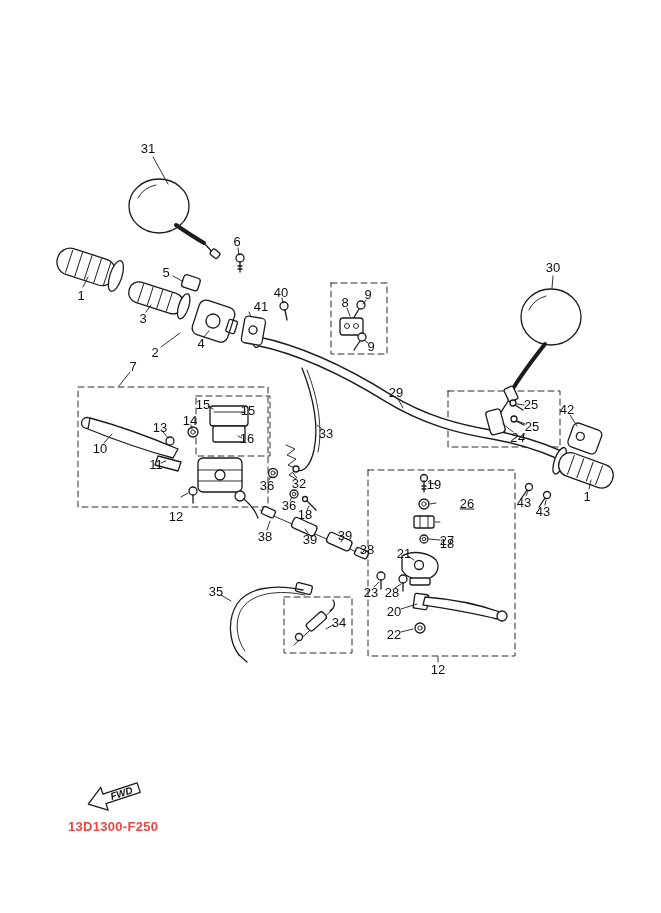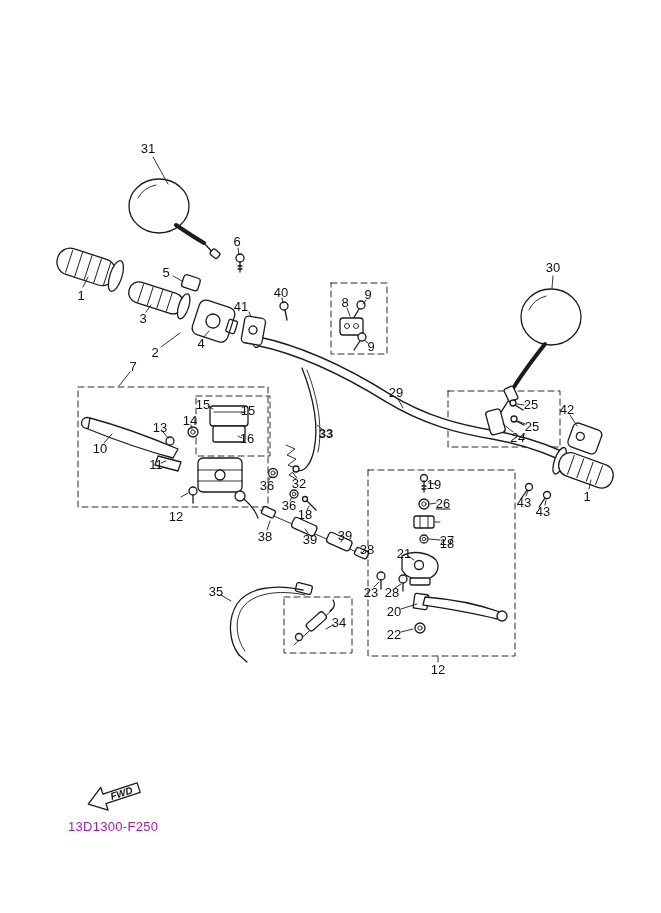--- a/index.html
+++ b/index.html
@@ -11,21 +11,21 @@
   #art .fill-w{fill:#ffffff;}
   #art .thin{stroke-width:0.9;}
   #art .stem{stroke-width:4;}
   #art .bar-outer{stroke-width:10;}
   #art .bar-inner{stroke:#ffffff;stroke-width:7.2;}
   #art .dashed-box{stroke:#2c2c2c;stroke-width:1;stroke-dasharray:6 4;fill:none;}
   #leaders line{stroke:#1b1b1b;stroke-width:0.9;}
   .fwd-text{fill:#101010;stroke:none !important;font:italic 700 10px "Liberation Sans",sans-serif;}
   .part-label{position:absolute;transform:translate(-50%,-50%);font-size:13px;color:#101010;
               line-height:1;white-space:nowrap;user-select:none;}
-  .code{position:absolute;left:68px;top:819px;font-size:13px;color:#a21caf;letter-spacing:.3px;}
+  .code{position:absolute;left:68px;top:819px;font-size:13px;color:#ef4444;letter-spacing:.3px;font-weight:bold;}
 </style>
 </head>
 <body>
 
 <div class="canvas">
 
   <svg id="art" width="661" height="913" viewBox="0 0 661 913">
 
     <g id="boxes">
         <rect x="78" y="387" width="190" height="120" class="dashed-box"></rect>
@@ -266,46 +266,46 @@
 
   <div id="labels">
       <div class="part-label" style="left: 148px; top: 148px;">31</div>
       <div class="part-label" style="left: 237px; top: 241px;">6</div>
       <div class="part-label" style="left: 553px; top: 267px;">30</div>
       <div class="part-label" style="left: 81px; top: 295px;">1</div>
       <div class="part-label" style="left: 143px; top: 318px;">3</div>
       <div class="part-label" style="left: 166px; top: 272px;">5</div>
       <div class="part-label" style="left: 155px; top: 352px;">2</div>
       <div class="part-label" style="left: 201px; top: 343px;">4</div>
-      <div class="part-label" style="left: 241px; top: 306px;">41</div>
+      <div class="part-label" style="left: 261px; top: 306px;">41</div>
       <div class="part-label" style="left: 281px; top: 292px;">40</div>
       <div class="part-label" style="left: 345px; top: 302px;">8</div>
       <div class="part-label" style="left: 368px; top: 294px;">9</div>
       <div class="part-label" style="left: 371px; top: 346px;">9</div>
       <div class="part-label" style="left: 133px; top: 366px;">7</div>
       <div class="part-label" style="left: 396px; top: 392px;">29</div>
       <div class="part-label" style="left: 531px; top: 404px;">25</div>
       <div class="part-label" style="left: 532px; top: 426px;">25</div>
       <div class="part-label" style="left: 567px; top: 409px;">42</div>
       <div class="part-label" style="left: 518px; top: 437px; font-style: italic;">24</div>
       <div class="part-label" style="left: 100px; top: 448px;">10</div>
       <div class="part-label" style="left: 160px; top: 427px;">13</div>
       <div class="part-label" style="left: 190px; top: 420px;">14</div>
       <div class="part-label" style="left: 203px; top: 404px;">15</div>
       <div class="part-label" style="left: 248px; top: 410px;">15</div>
       <div class="part-label" style="left: 247px; top: 438px;">16</div>
-      <div class="part-label" style="left: 326px; top: 433px; font-weight: bold;">33</div>
+      <div class="part-label" style="left: 326px; top: 433px;">33</div>
       <div class="part-label" style="left: 156px; top: 464px;">11</div>
       <div class="part-label" style="left: 176px; top: 516px;">12</div>
       <div class="part-label" style="left: 267px; top: 485px;">36</div>
       <div class="part-label" style="left: 299px; top: 483px;">32</div>
       <div class="part-label" style="left: 289px; top: 505px;">36</div>
       <div class="part-label" style="left: 305px; top: 514px;">18</div>
       <div class="part-label" style="left: 434px; top: 484px;">19</div>
-      <div class="part-label" style="left: 443px; top: 503px; text-decoration: underline;">26</div>
+      <div class="part-label" style="left: 467px; top: 503px; text-decoration: underline;">26</div>
       <div class="part-label" style="left: 447px; top: 526px; margin-top: 17px;">18</div>
       <div class="part-label" style="left: 447px; top: 540px;">27</div>
       <div class="part-label" style="left: 265px; top: 536px;">38</div>
       <div class="part-label" style="left: 310px; top: 539px;">39</div>
       <div class="part-label" style="left: 345px; top: 535px;">39</div>
       <div class="part-label" style="left: 367px; top: 549px;">38</div>
       <div class="part-label" style="left: 404px; top: 553px;">21</div>
       <div class="part-label" style="left: 524px; top: 502px;">43</div>
       <div class="part-label" style="left: 543px; top: 511px;">43</div>
       <div class="part-label" style="left: 587px; top: 496px;">1</div>

